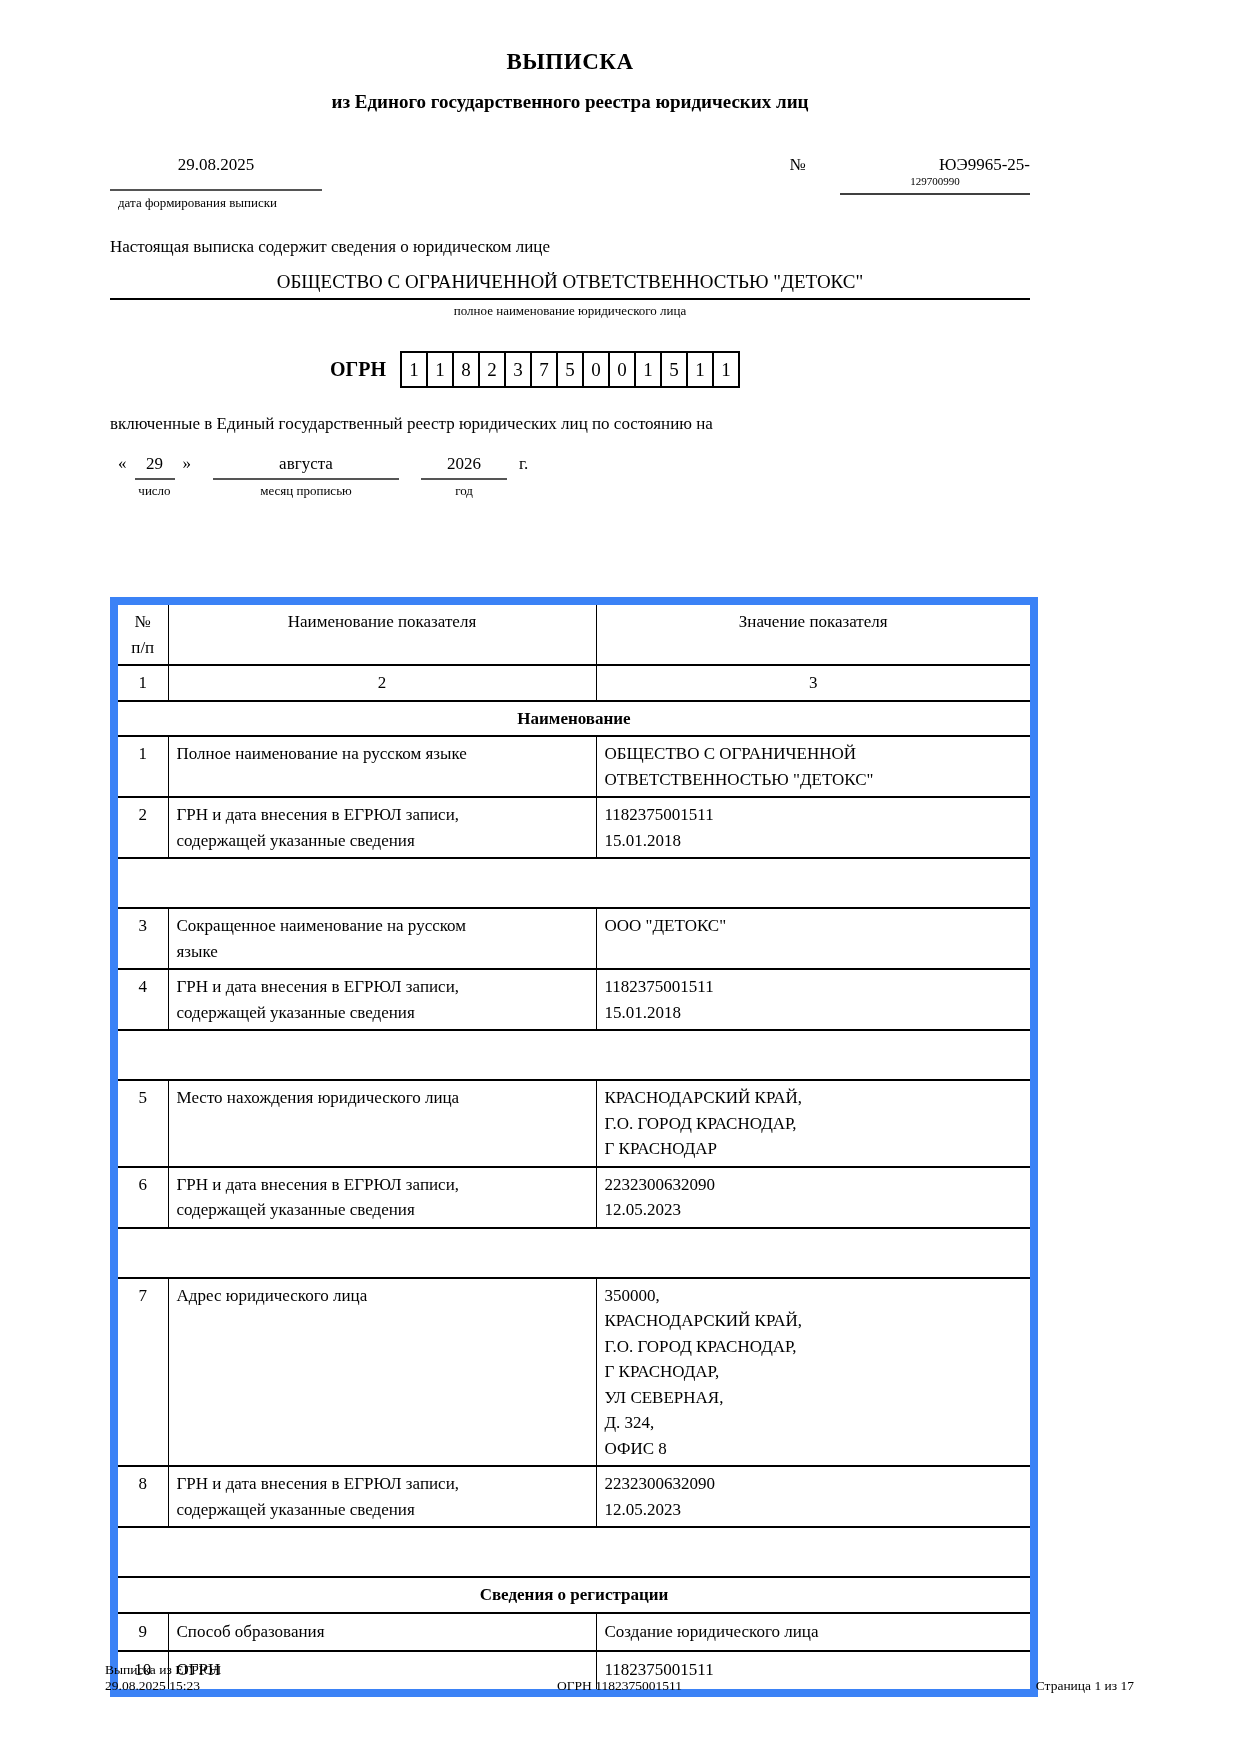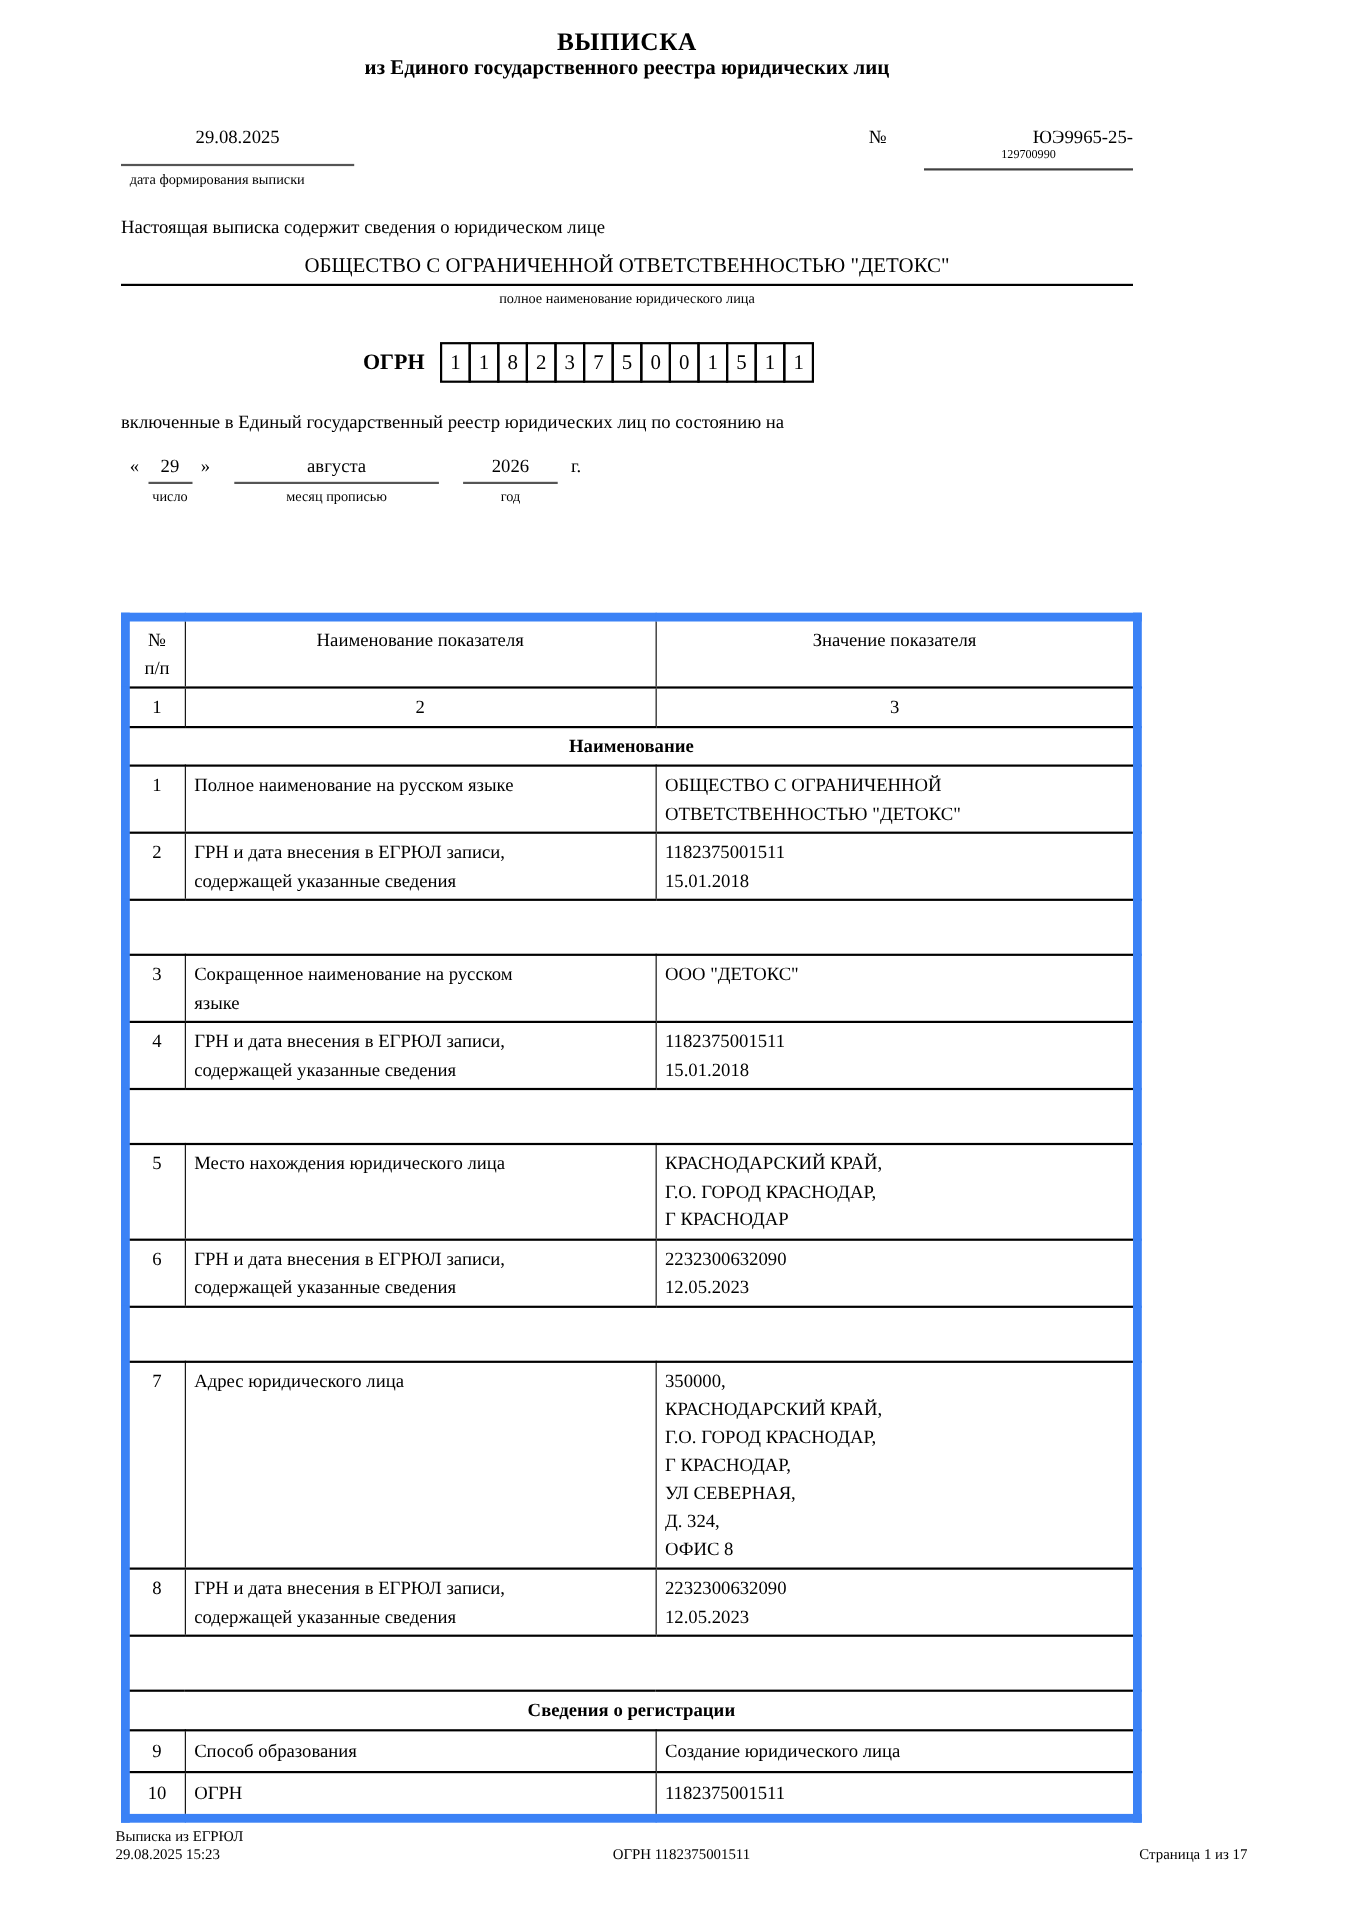--- a/index.html
+++ b/index.html
@@ -2,25 +2,25 @@
 <html><head>
 <meta charset="utf-8">
 <style>
   html,body { margin:0; padding:0; background:#ffffff; }
   .page {
     position:relative;
     width:1240px; height:1755px;
     background:#fff; color:#000;
     font-family:"Liberation Serif","DejaVu Serif",serif;
     box-sizing:border-box;
-    padding:25px 210px 0 110px;
+    padding:49px 210px 0 110px;
     overflow:hidden;
   }
   .doc-title { text-align:center; font-weight:bold; font-size:23px; letter-spacing:0.5px; }
-  .doc-subtitle { text-align:center; font-weight:bold; font-size:19px; margin-top:0; }
+  .doc-subtitle { text-align:center; font-weight:bold; font-size:19px; margin-top:16px; }
 
   .meta-row { display:flex; justify-content:space-between; margin-top:42px; align-items:flex-start; }
   .date-field { width:212px; }
   .date-value { font-size:17px; text-align:center; padding-bottom:14px; border-bottom:2px solid #555; }
   .date-label { font-size:13px; text-align:left; padding-left:8px; margin-top:4px; }
   .number-group { display:flex; gap:34px; align-items:flex-start; }
   .number-sign { font-size:17px; }
   .number-field { width:190px; border-bottom:2px solid #404040; padding-bottom:6px; }
   .number-line1 { font-size:17px; text-align:right; }
   .number-line2 { font-size:11px; text-align:center; }

